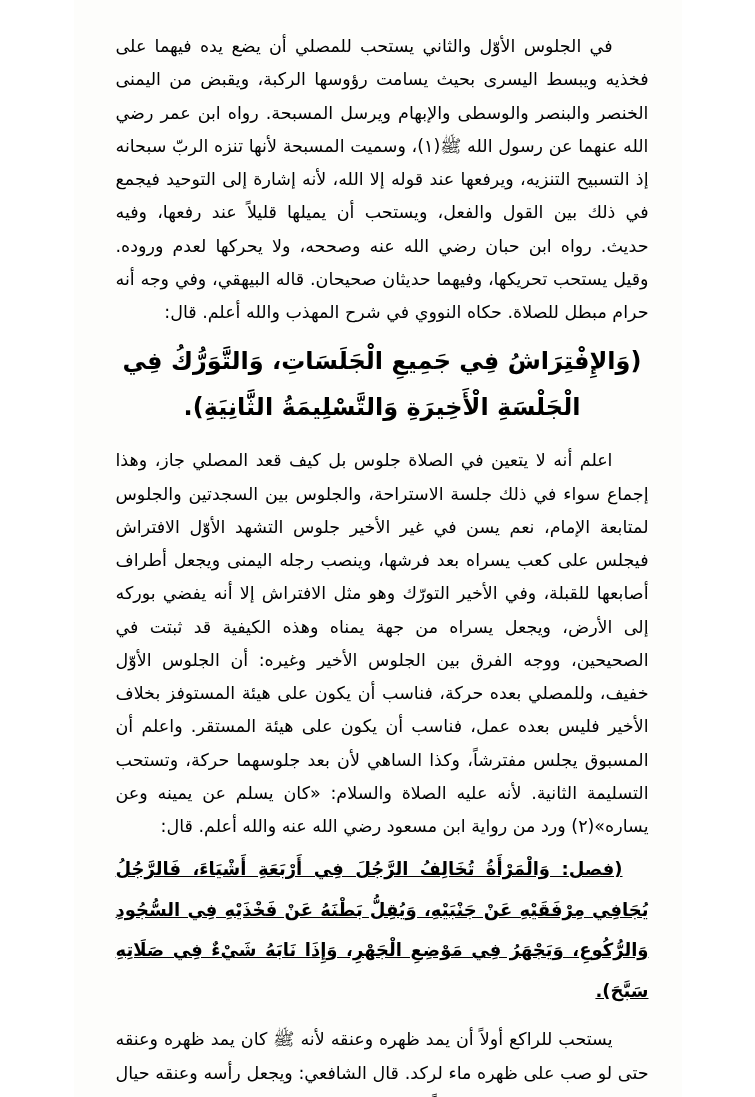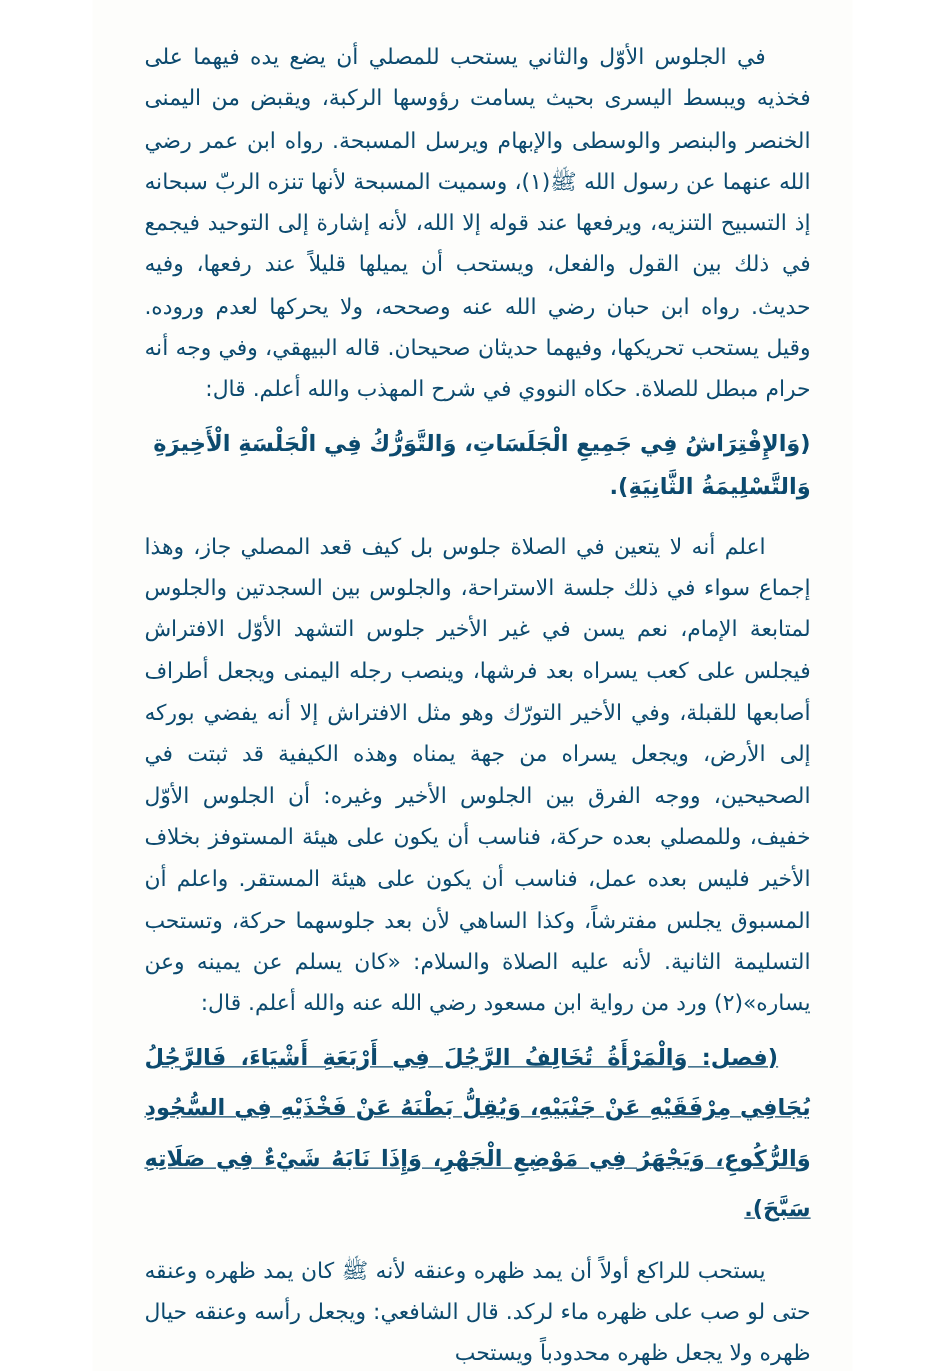--- a/index.html
+++ b/index.html
@@ -10,35 +10,36 @@
   .page {
     position: relative;
     width: 608px;
     height: 1097px;
     margin: 0 auto;
     background: #fdfdfb;
     box-sizing: border-box;
     padding: 30px 33px 0 42px;
     direction: rtl;
     font-family: "DejaVu Sans", sans-serif;
-    color: #0c4a6e;
+    color: #000000;
     overflow: hidden;
   }
   .body-par {
     margin: 0;
     font-size: 17.5px;
     line-height: 1.9;
     text-align: justify;
     text-indent: 36px;
     letter-spacing: 0;
   }
   .matn-center {
     margin: 10px 0 12px 0;
-    font-size: 18px;
+    font-size: 24px;
     font-weight: bold;
+    text-align: center;
     line-height: 1.9;
   }
   .par-2 {
     margin-top: 14px;
   }
   .chapter-heading {
     margin: 18px 0 8px 0;
     font-size: 23px;
     font-weight: bold;
     text-align: center;

